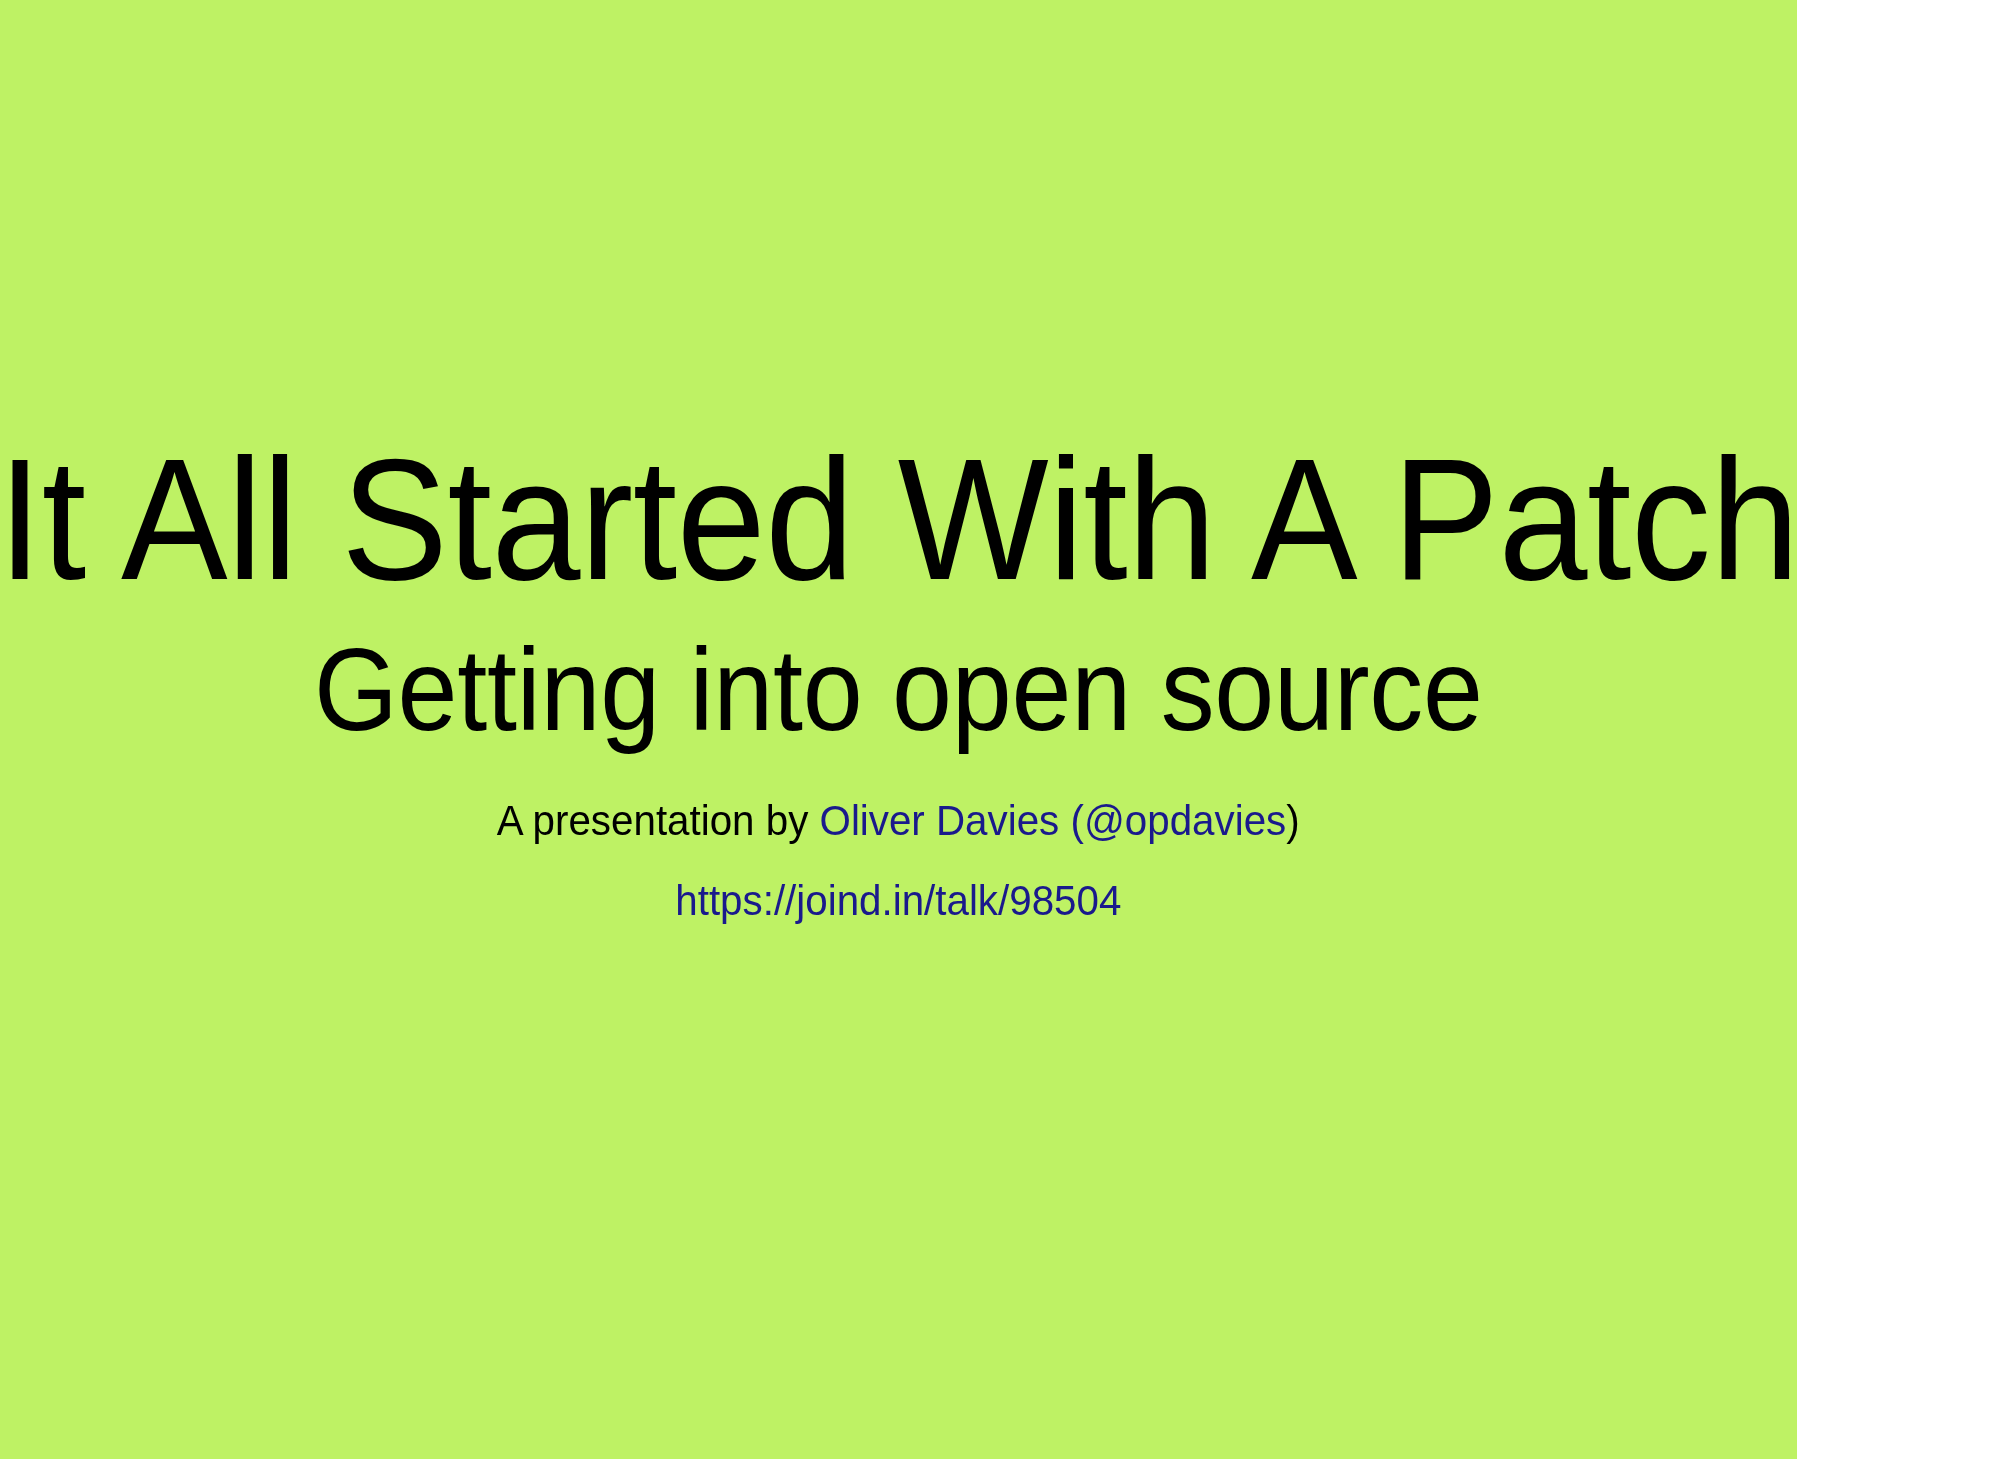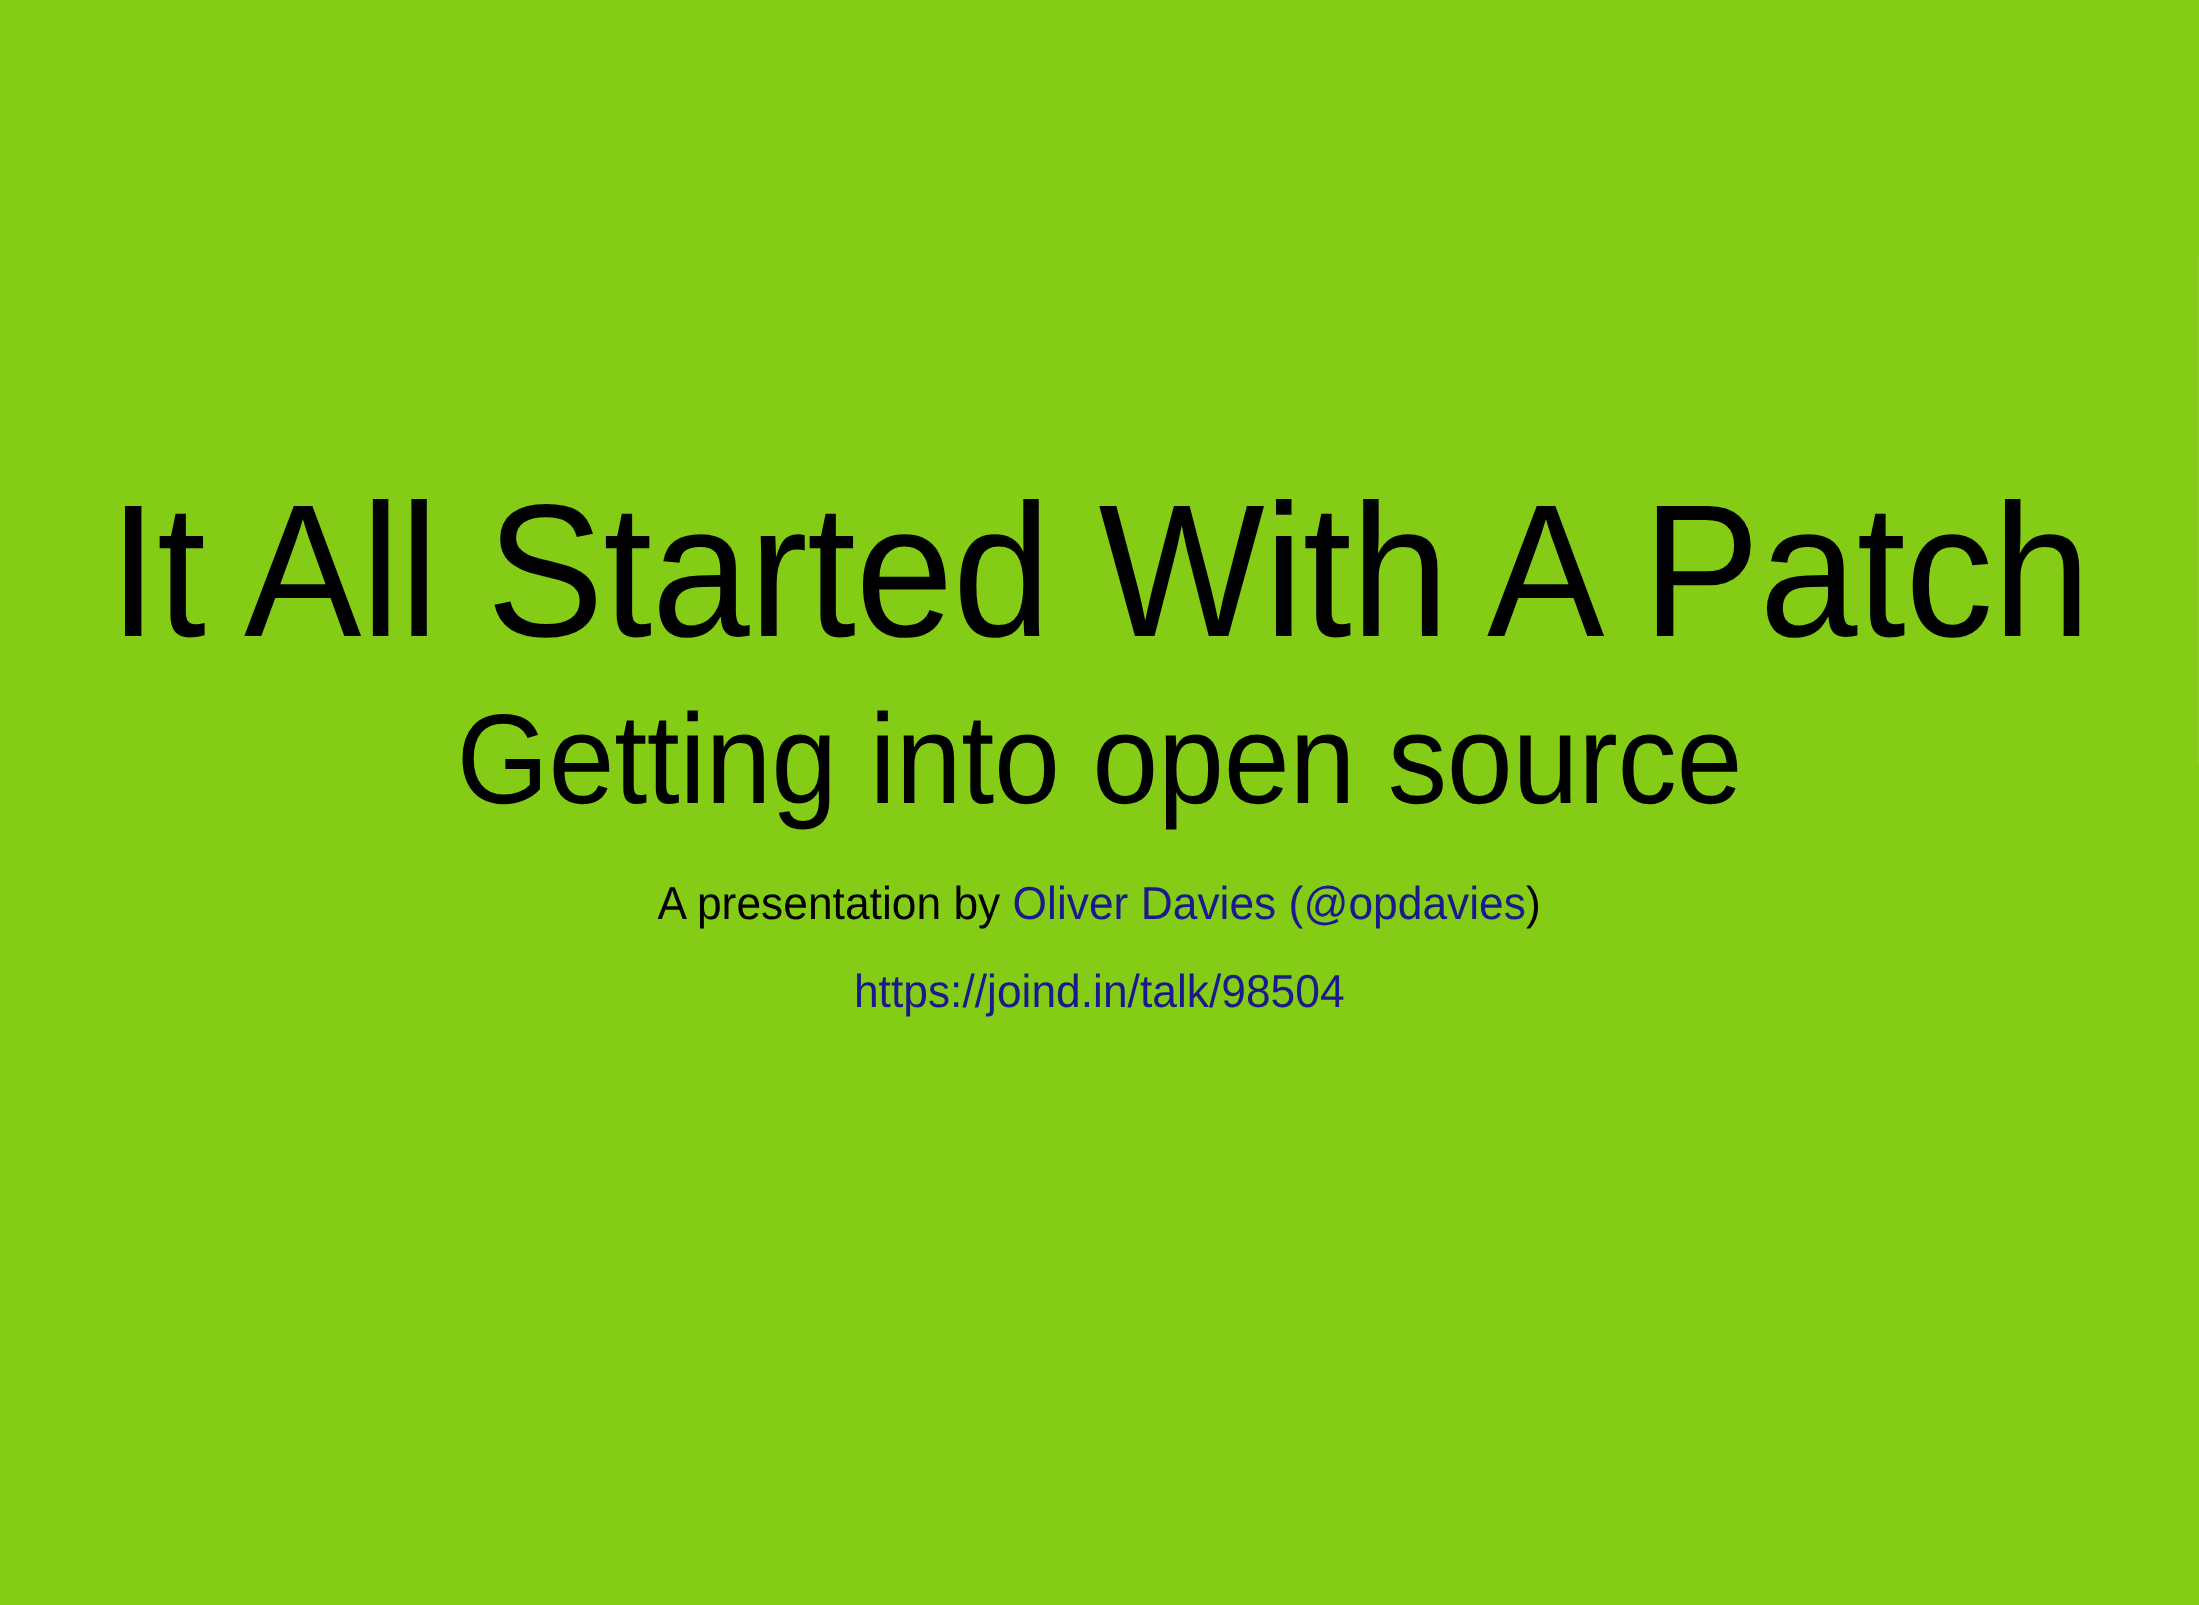--- a/index.html
+++ b/index.html
@@ -11,23 +11,23 @@
   body {
     width: 1999px;
     height: 1459px;
     background: #ffffff;
     font-family: "Liberation Sans", sans-serif;
     overflow: hidden;
   }
 
   .slide {
     position: relative;
-    width: 1999px;
+    width: 1797px;
     height: 1459px;
-    background: #84cc16;
+    background: #bef264;
     box-sizing: border-box;
   }
 
   
   .slide-content {
     position: absolute;
     left: 0;
     right: 0;
     top: 432px;
     display: flex;

